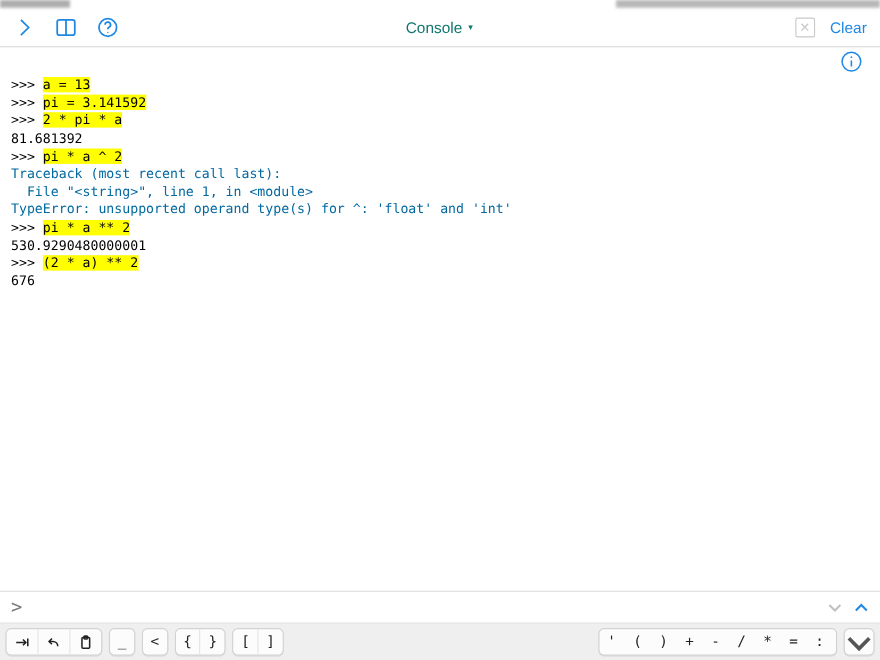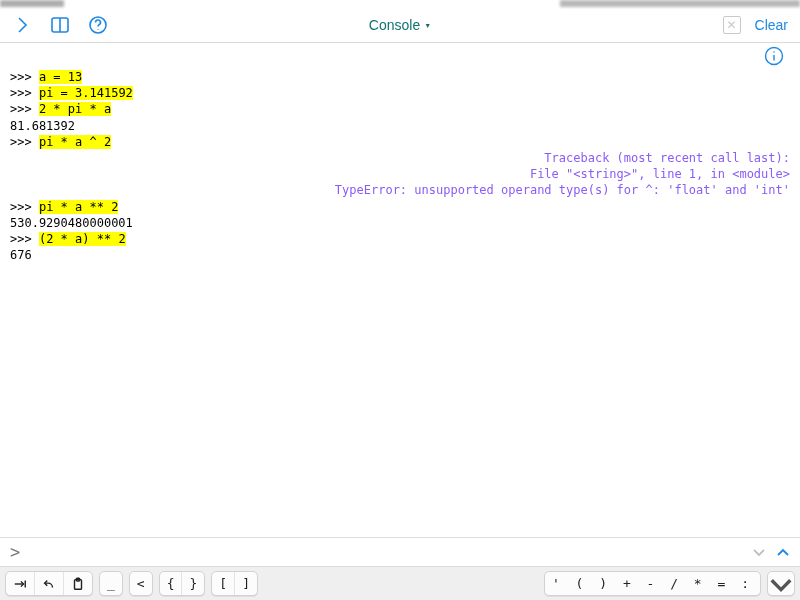--- a/index.html
+++ b/index.html
@@ -14,21 +14,21 @@
   .tb-title .tri { font-size: 7px; position: relative; top: 1px; }
   .tb-right { margin-left: auto; display: flex; align-items: center; gap: 14px; color: #1e88e5; font-size: 14px; }
   .close-box { width: 18px; height: 18px; border: 1px solid #c9c9c9; border-radius: 2px; display: flex; align-items: center; justify-content: center; color: #c9c9c9; font-size: 12px; line-height: 1; }
   
   .infobar { height: 26px; display: flex; justify-content: flex-end; align-items: center; padding-right: 16px; }
   .info-icon { width: 20px; height: 20px; display:inline-flex; align-items:center; justify-content:center; }
   .info-icon svg { stroke:#1e88e5; fill:none; stroke-width:1.4; }
   
   .console { font-family: Menlo, Consolas, monospace; font-size: 12px; line-height: 1.35; padding: 0 10px; white-space: pre; overflow: hidden; height: 440px; }
   .hl { background: #ffff00; }
-  .err { color: #8b5cf6; text-align: right; }
+  .err { color: #0369a1; }
   
   .inputrow { position: absolute; bottom: 33px; left: 0; right: 0; height: 30px; border-top: 1px solid #dcdcdc; border-bottom: 1px solid #dcdcdc; display: flex; align-items: center; padding: 0 10px; background: #fff; }
   .inputrow .gt { font-family: Menlo, monospace; font-size: 17px; color: #7a7a7a; }
   .inputrow .chevs { margin-left: auto; display: flex; gap: 10px; }
   .chev { width: 14px; height: 14px; }
   .chev svg { stroke-width: 1.8; fill: none; }
   
   .kbrow { position: absolute; bottom: 0; left: 0; right: 0; height: 33px; background: #efeff0; display: flex; align-items: center; padding: 0 5px; gap: 6px; }
   .keygroup { background: #fcfcfd; border: 1px solid #d2d2d4; border-radius: 5px; height: 25px; display: flex; align-items: center; box-shadow: 0 1px 0 rgba(0,0,0,0.07); }
   .key { padding: 0 7px; font-size: 13px; font-family: Menlo, monospace; color: #222; height: 100%; display: flex; align-items: center; }

